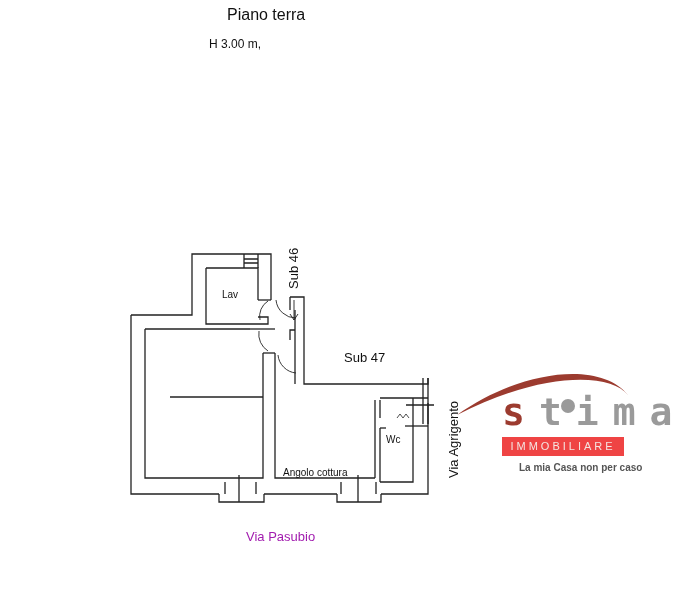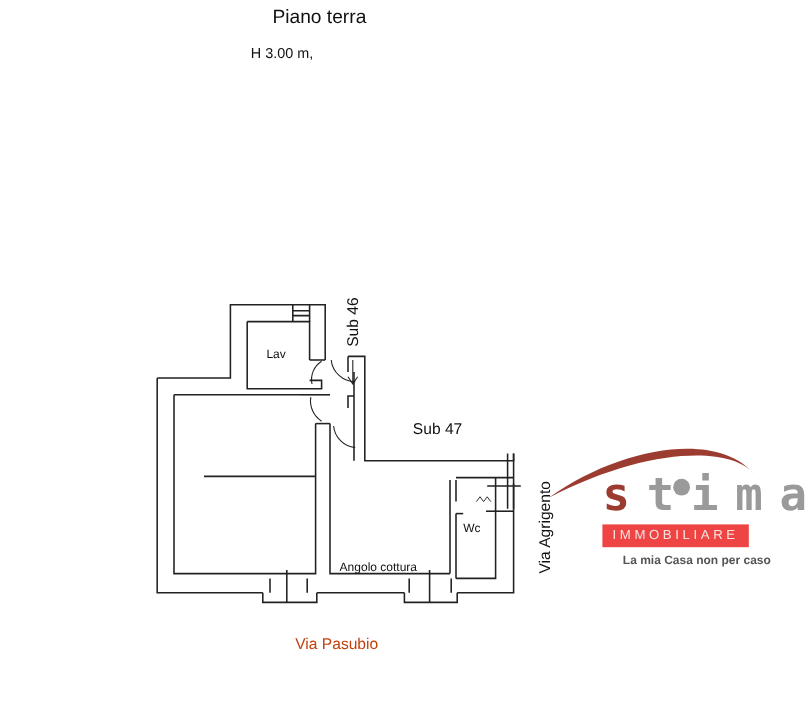--- a/index.html
+++ b/index.html
@@ -1,21 +1,21 @@
 <!DOCTYPE html>
 <html><head>
   <meta charset="utf-8">
   <style>
     html, body { margin: 0; padding: 0; background: #ffffff; }
     body { width: 675px; height: 600px; position: relative; overflow: hidden; font-family: "Liberation Sans", sans-serif; }
     .title { position: absolute; left: 209px; top: 6px; font-size: 16px; color: #111; margin-left: 18px; }
     .height { position: absolute; left: 209px; top: 37px; font-size: 12px; color: #111; }
     .plan { position: absolute; left: 0; top: 0; }
     .lbl { font-family: "Liberation Sans", sans-serif; fill: #111; }
-    .street-bottom { position: absolute; left: 246px; top: 529px; font-size: 13px; color: #c2410c; }
+    .street-bottom { position: absolute; left: 246px; top: 529px; font-size: 13px; color: #a21caf; }
     .logo { position: absolute; left: 440px; top: 344px; width: 200px; height: 140px; }
     .logo-word { position: absolute; left: 62px; top: 46px; font-size: 38px; font-weight: bold; letter-spacing: 14px; color: #9a9a9a; font-family: "DejaVu Sans Mono", monospace; }
     .logo-word .s { color: #9c3b2f; }
     .logo-band { position: absolute; left: 62px; top: 93px; width: 122px; height: 19px; background: #ef4444; color: #f4e4e0; font-size: 11px; letter-spacing: 3px; text-align: center; line-height: 19px; }
     .logo-tag { position: absolute; left: 63px; top: 118px; font-size: 10px; font-weight: bold; color: #555; white-space: nowrap; margin-left: 16px; }
   </style>
 </head>
 <body>
 
 <div class="title">Piano terra</div>

